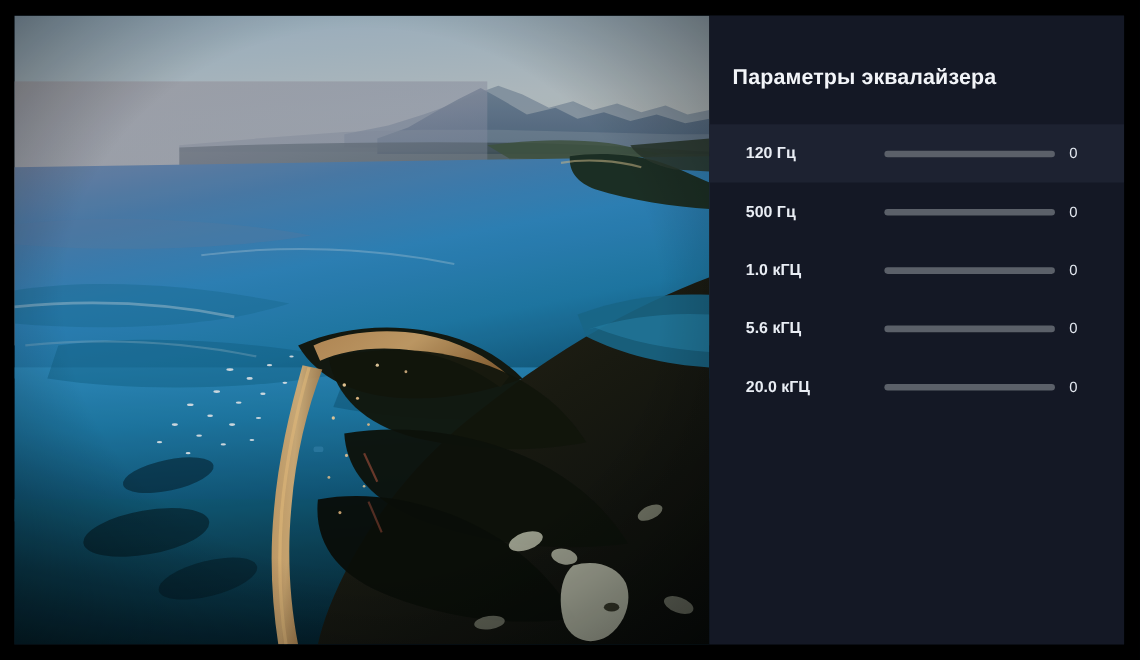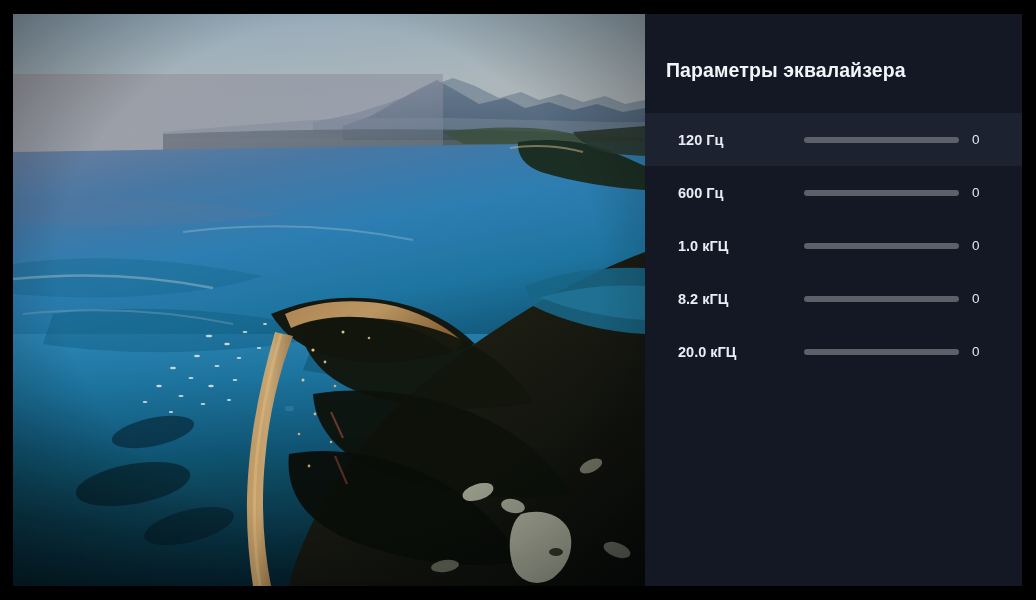--- a/index.html
+++ b/index.html
@@ -261,37 +261,37 @@
 
         <div class="eq-row focused">
           <span class="eq-label">120 Гц</span>
           <span class="eq-slider">
             <span class="eq-fill" style="width: 53%;"></span>
           </span>
           <span class="eq-value">0</span>
         </div>
 
         <div class="eq-row">
-          <span class="eq-label">600 Гц</span>
+          <span class="eq-label">500 Гц</span>
           <span class="eq-slider">
             <span class="eq-fill" style="width: 53%;"></span>
           </span>
           <span class="eq-value">0</span>
         </div>
 
         <div class="eq-row">
           <span class="eq-label">1.0 кГЦ</span>
           <span class="eq-slider">
             <span class="eq-fill" style="width: 53%;"></span>
           </span>
           <span class="eq-value">0</span>
         </div>
 
         <div class="eq-row">
-          <span class="eq-label">8.2 кГЦ</span>
+          <span class="eq-label">5.6 кГЦ</span>
           <span class="eq-slider">
             <span class="eq-fill" style="width: 53%;"></span>
           </span>
           <span class="eq-value">0</span>
         </div>
 
         <div class="eq-row">
           <span class="eq-label">20.0 кГЦ</span>
           <span class="eq-slider">
             <span class="eq-fill" style="width: 53%;"></span>

